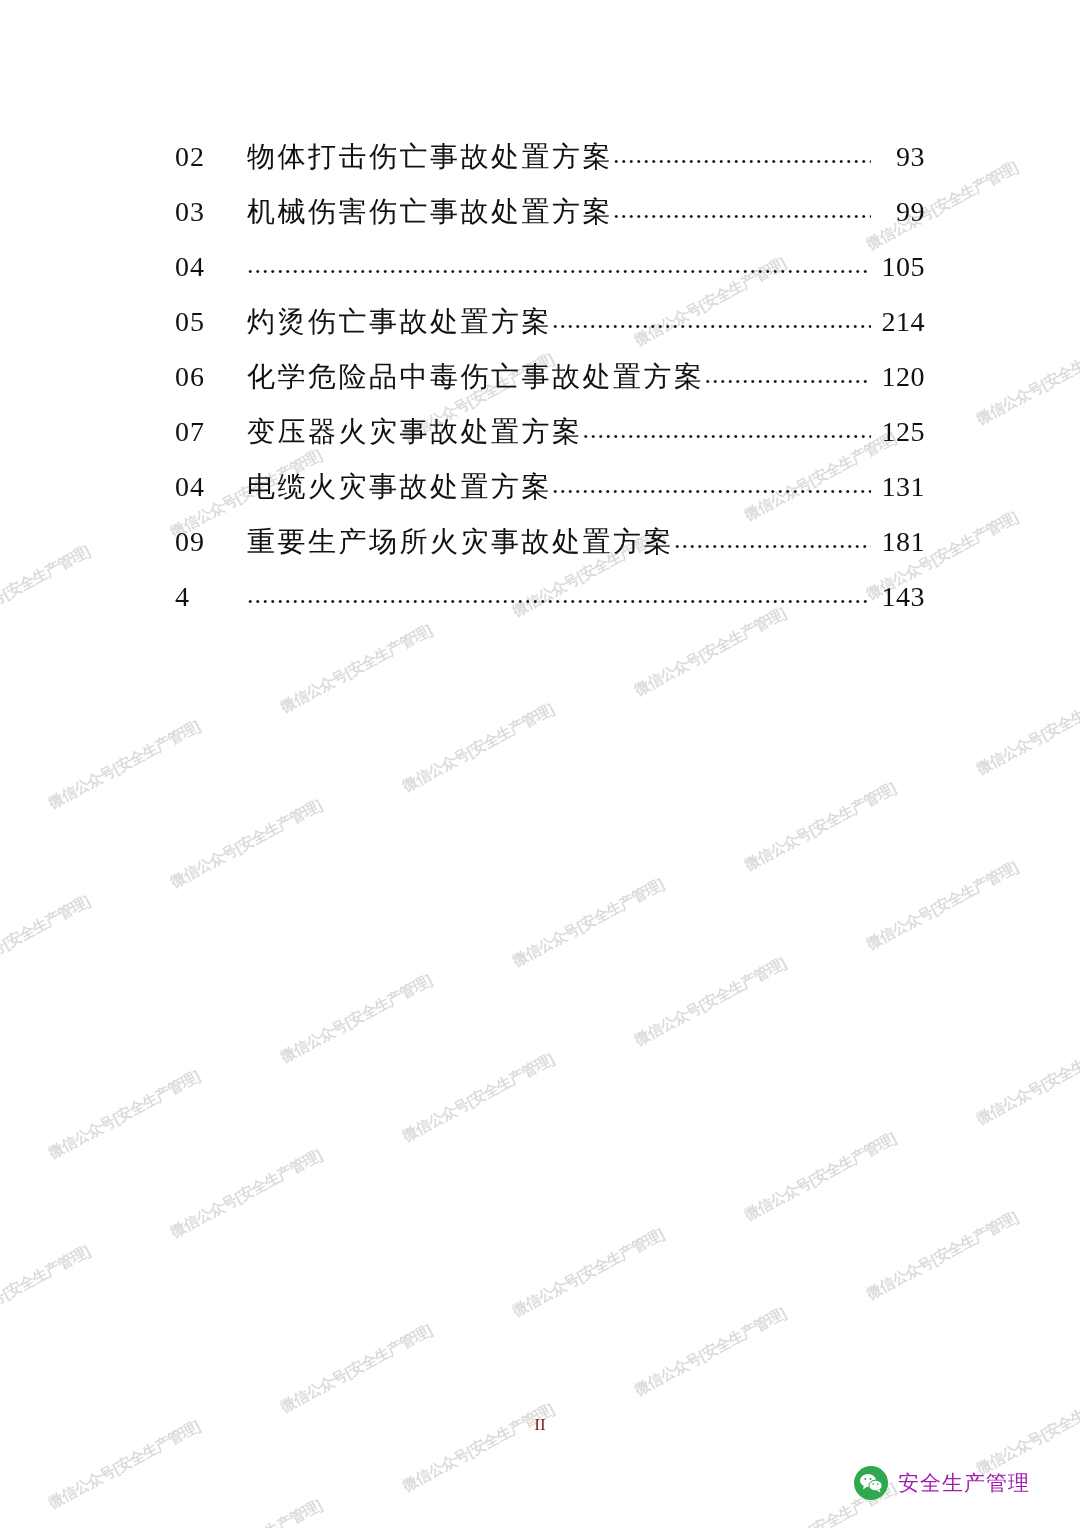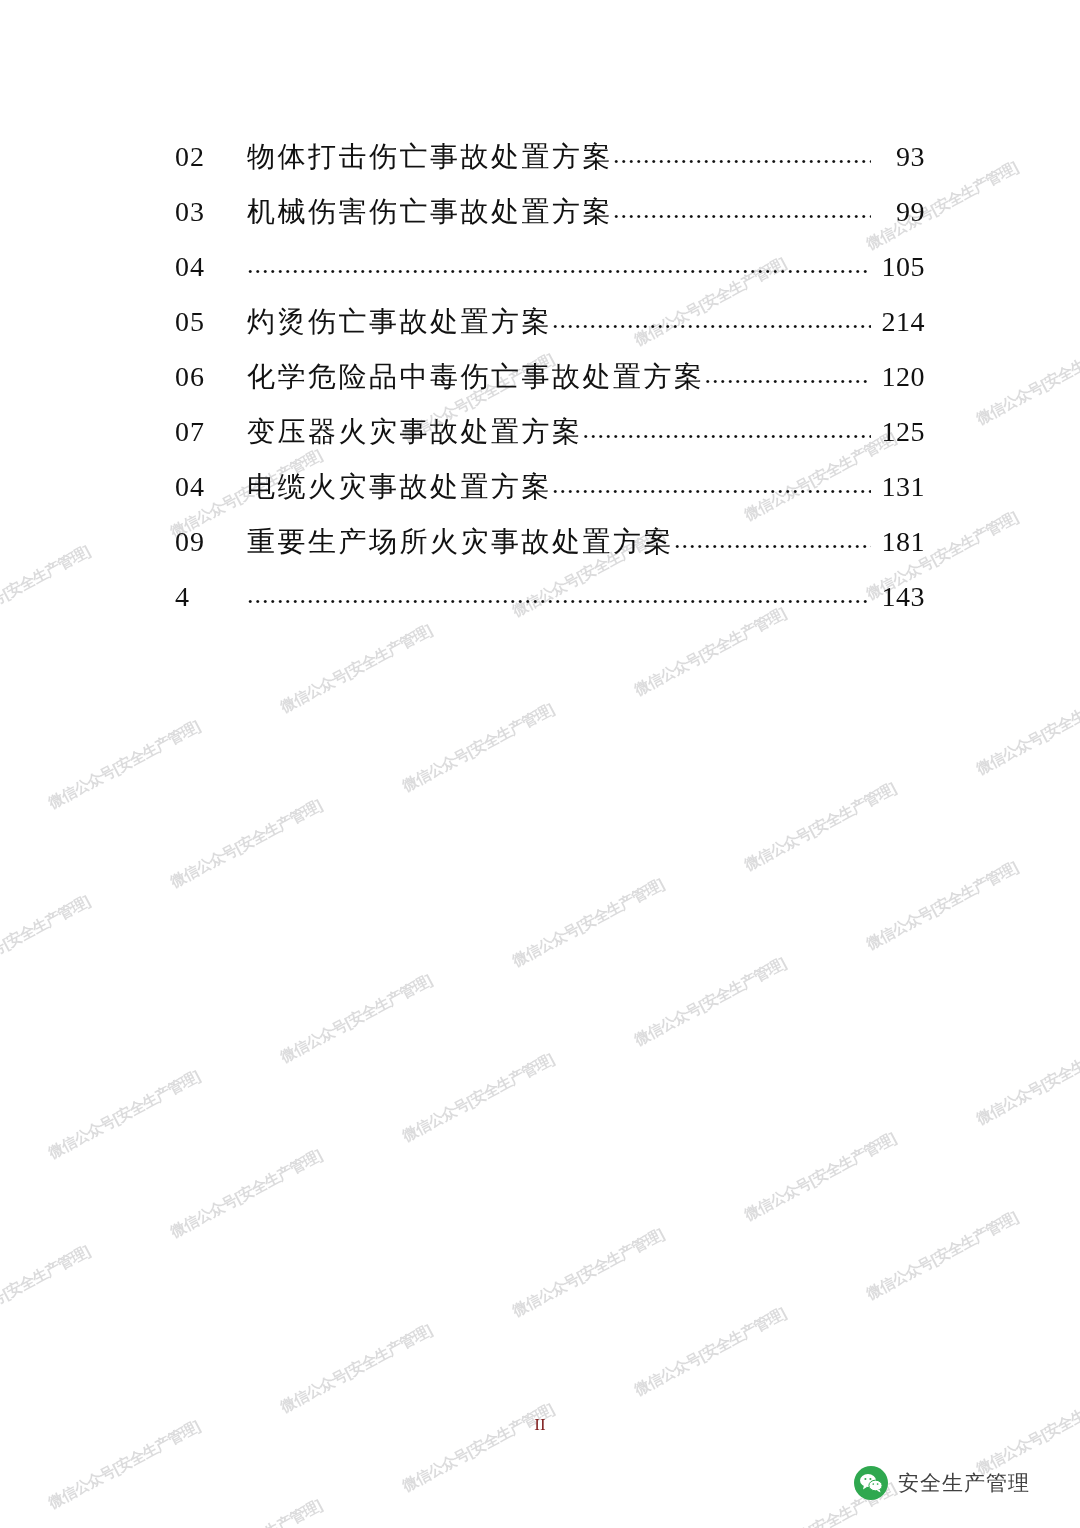--- a/index.html
+++ b/index.html
@@ -117,21 +117,21 @@
     border-radius: 50%;
     background: #2fa84f;
     display: flex;
     align-items: center;
     justify-content: center;
   }
   .brand-icon svg { display: block; }
   .brand-text {
     font-family: "DejaVu Sans", "Liberation Sans", sans-serif;
     font-size: 21px;
-    color: #404040;
+    color: #a21caf;
     letter-spacing: 1px;
   }
 </style>
 </head>
 <body>
 
 <div class="page">
 
   <div class="toc">
 

